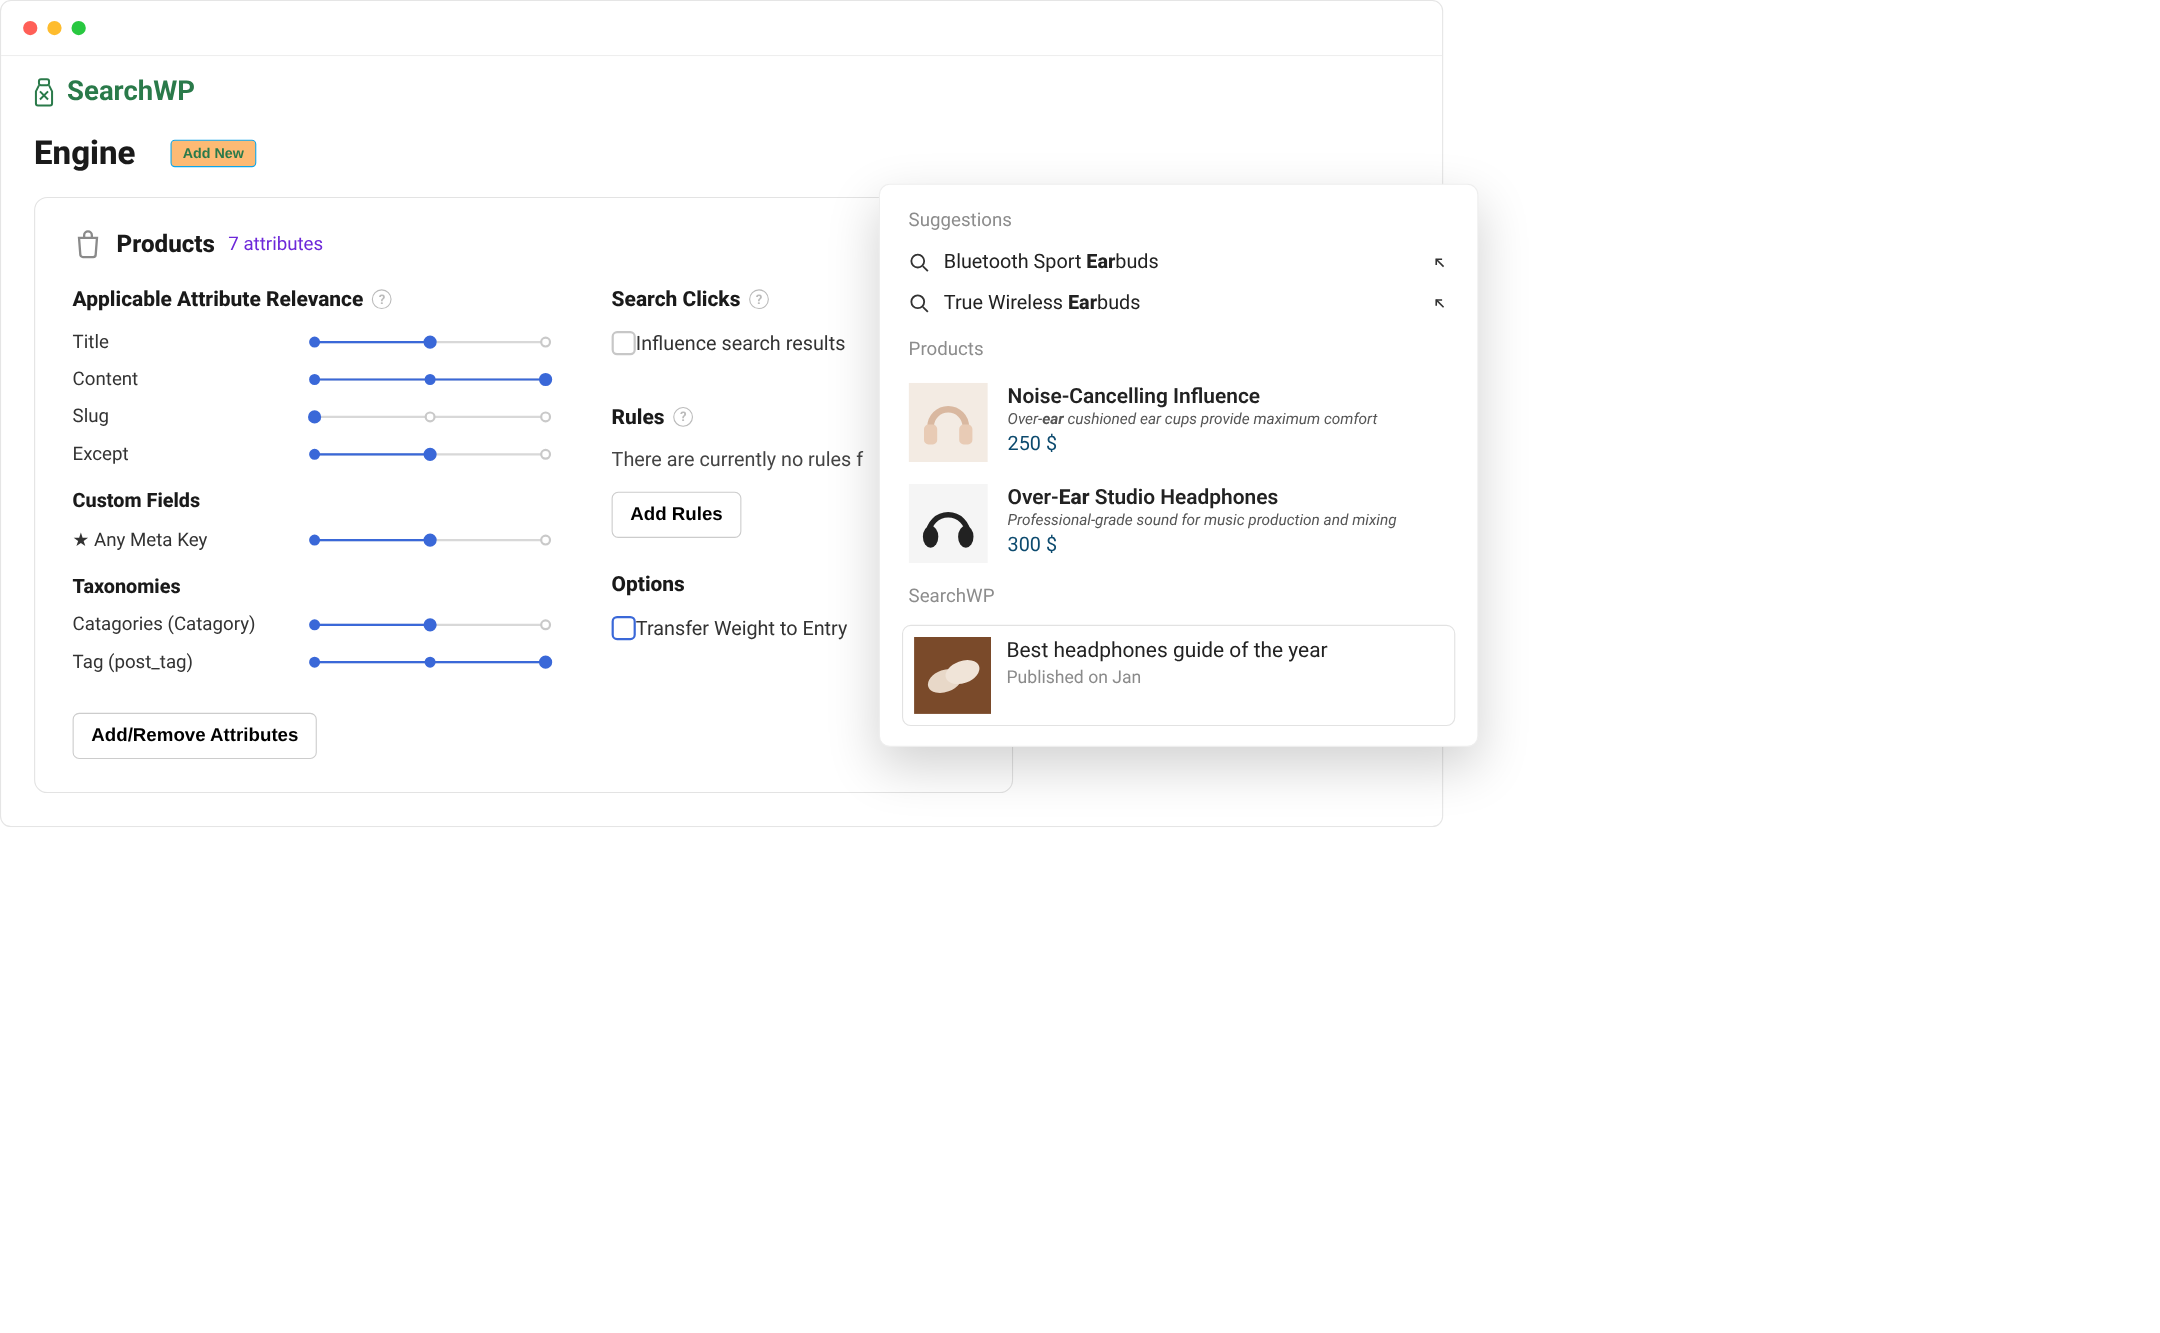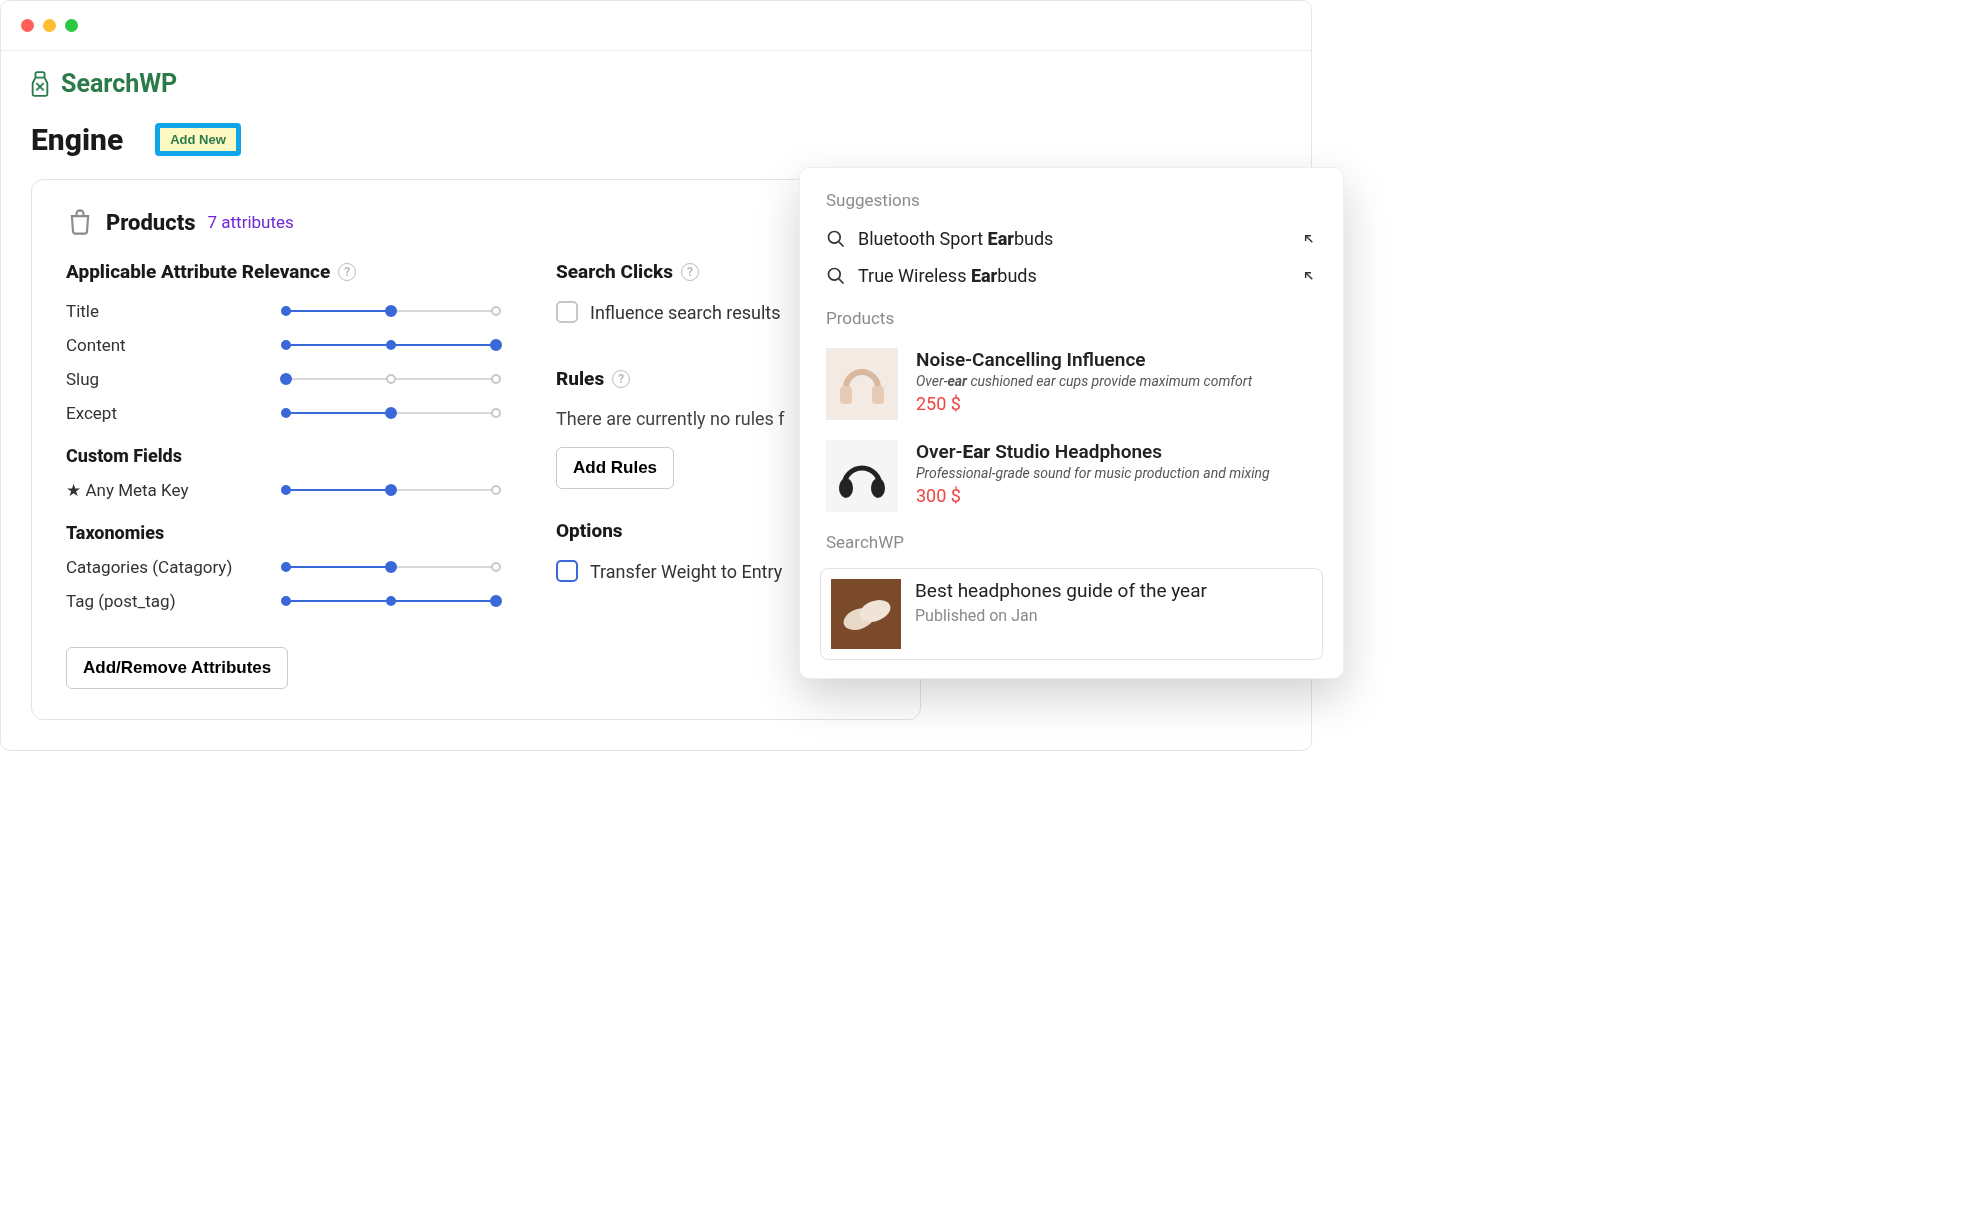--- a/index.html
+++ b/index.html
@@ -9,21 +9,21 @@
 .traffic { display:flex; gap:9px; }
 .traffic span { width:13px; height:13px; border-radius:50%; display:block; }
 .t-red{background:#ff5f57;} .t-yellow{background:#febc2e;} .t-green{background:#28c840;}
 .brandbar { height:65px; display:flex; align-items:center; padding:0 28px; }
 .brand-logo { width:22px; height:28px; margin-right:10px; }
 .brand-logo svg{width:100%;height:100%;}
 .brand-name { font-size:25px; font-weight:700; color:#2a7a4a; }
 .content { padding: 6px 30px 30px; }
 .page-title-row { display:flex; align-items:center; gap:32px; margin-bottom:22px;}
 .page-title { font-size:30px; font-weight:800; }
-.addnew-btn { border:5px solid #0ea5e9; color:#2a7a4a; background:#fef9c3; border-radius:4px; padding:4px 10px; font-size:13px; font-weight:600; cursor:pointer; }
+.addnew-btn { border:1px solid #0ea5e9; color:#2a7a4a; background:#fdba74; border-radius:4px; padding:4px 10px; font-size:13px; font-weight:600; cursor:pointer; }
 .panel { border:1px solid #e3e3e3; border-radius:12px; padding:28px 34px 30px; width:890px; }
 .panel-head { display:flex; align-items:center; gap:12px; margin-bottom:24px; }
 .bag-icon { width:28px; height:28px; color:#8a8a8a; }
 .panel-title { font-size:22px; font-weight:800; }
 .attr-count { font-size:17px; color:#6d28d9; }
 .cols { display:flex; gap:60px; }
 .col-l { width:430px; }
 .col-r { flex:1; }
 .sec-title { font-size:19px; font-weight:800; display:flex; align-items:center; gap:8px; margin-bottom:18px; }
 .help-icon { width:18px; height:18px; border:1.5px solid #bbb; border-radius:50%; display:inline-flex; align-items:center; justify-content:center; font-size:12px; color:#bbb; font-weight:700;}
@@ -31,21 +31,21 @@
 .slider-label { font-size:17px; color:#333; }
 .slider { position:relative; width:210px; height:8px; }
 .track-bg { position:absolute; top:3px; left:0; right:0; height:2px; background:#d8d8d8; border-radius:2px; }
 .track-fill { position:absolute; top:3px; left:0; height:2px; background:#3a68d8; border-radius:2px; }
 .dot { position:absolute; top:-1px; width:10px; height:10px; border-radius:50%; background:#fff; border:2px solid #c9c9c9; transform:translateX(-50%); }
 .dot.filled { background:#3a68d8; border-color:#3a68d8; }
 .dot.handle { width:12px; height:12px; top:-2px; }
 .subhead { font-size:18px; font-weight:800; margin:22px 0 14px; }
 .rules-text { font-size:18px; color:#444; margin-bottom:18px; }
 .btn { border:1px solid #ccc; background:#fff; border-radius:6px; padding:10px 16px; font-size:17px; font-weight:600; cursor:pointer; }
-.chk-row { display:flex; align-items:center; gap:12px; margin-bottom:10px; }
+.chk-row { display:flex; align-items:center; margin-bottom:10px; }
 .chk { width:22px; height:22px; border:2px solid #c7c7c7; border-radius:5px; background:#fff; }
 .chk.blue { border-color:#3a68d8; }
 .chk-text { font-size:18px; color:#333; }
 
 .overlay { position:absolute; left:748px; top:160px; width:644px; }
 .searchbox { background:#fff; border:1px solid #e1e1e1; border-radius:14px; box-shadow:0 6px 22px rgba(0,0,0,0.09); padding:0 26px; height:80px; display:flex; align-items:center; gap:20px; }
 .search-icon { width:26px; height:26px; color:#6a6a6a; }
 .search-input { border:none; outline:none; font-size:26px; color:#888; flex:1; background:transparent; }
 .search-input::placeholder { color:#888; }
 .results { margin-top:6px; margin-left:50px; width:545px; background:#fff; border:1px solid #eee; border-radius:10px; box-shadow:0 18px 46px rgba(0,0,0,0.18); padding:20px 0 18px; }
@@ -56,21 +56,21 @@
 .sugg-text { font-size:18px; color:#222; }
 .sugg-text b { font-weight:800; }
 .arrow-icon { width:16px; height:16px; color:#333; }
 .prod { display:flex; gap:18px; padding:10px 26px; cursor:pointer; }
 .thumb { width:72px; height:72px; border-radius:6px; flex-shrink:0; display:flex; align-items:center; justify-content:center; }
 .thumb svg { width:100%; height:100%; }
 .prod-title { font-size:19px; font-weight:600; color:#222; }
 .prod-title b { font-weight:800; }
 .prod-desc { font-size:14px; color:#555; margin-top:2px;font-style:italic; }
 .prod-desc b { font-weight:700; }
-.prod-price { font-size:18px; color:#ef4444; margin-top:4px; }
+.prod-price { font-size:18px; color:#0c4a6e; margin-top:4px; }
 .article-card { margin:6px 20px 0; border:1px solid #e2e2e2; border-radius:8px; padding:10px; display:flex; gap:14px; cursor:pointer; }
 .art-thumb { width:70px; height:70px; border-radius:6px; }
 .art-title { font-size:19px; color:#222; }
 .art-meta { font-size:16px; color:#8a8a8a; margin-top:4px; }
 </style>
 </head>
 <body>
 
 <div class="window">
   <div class="titlebar">

